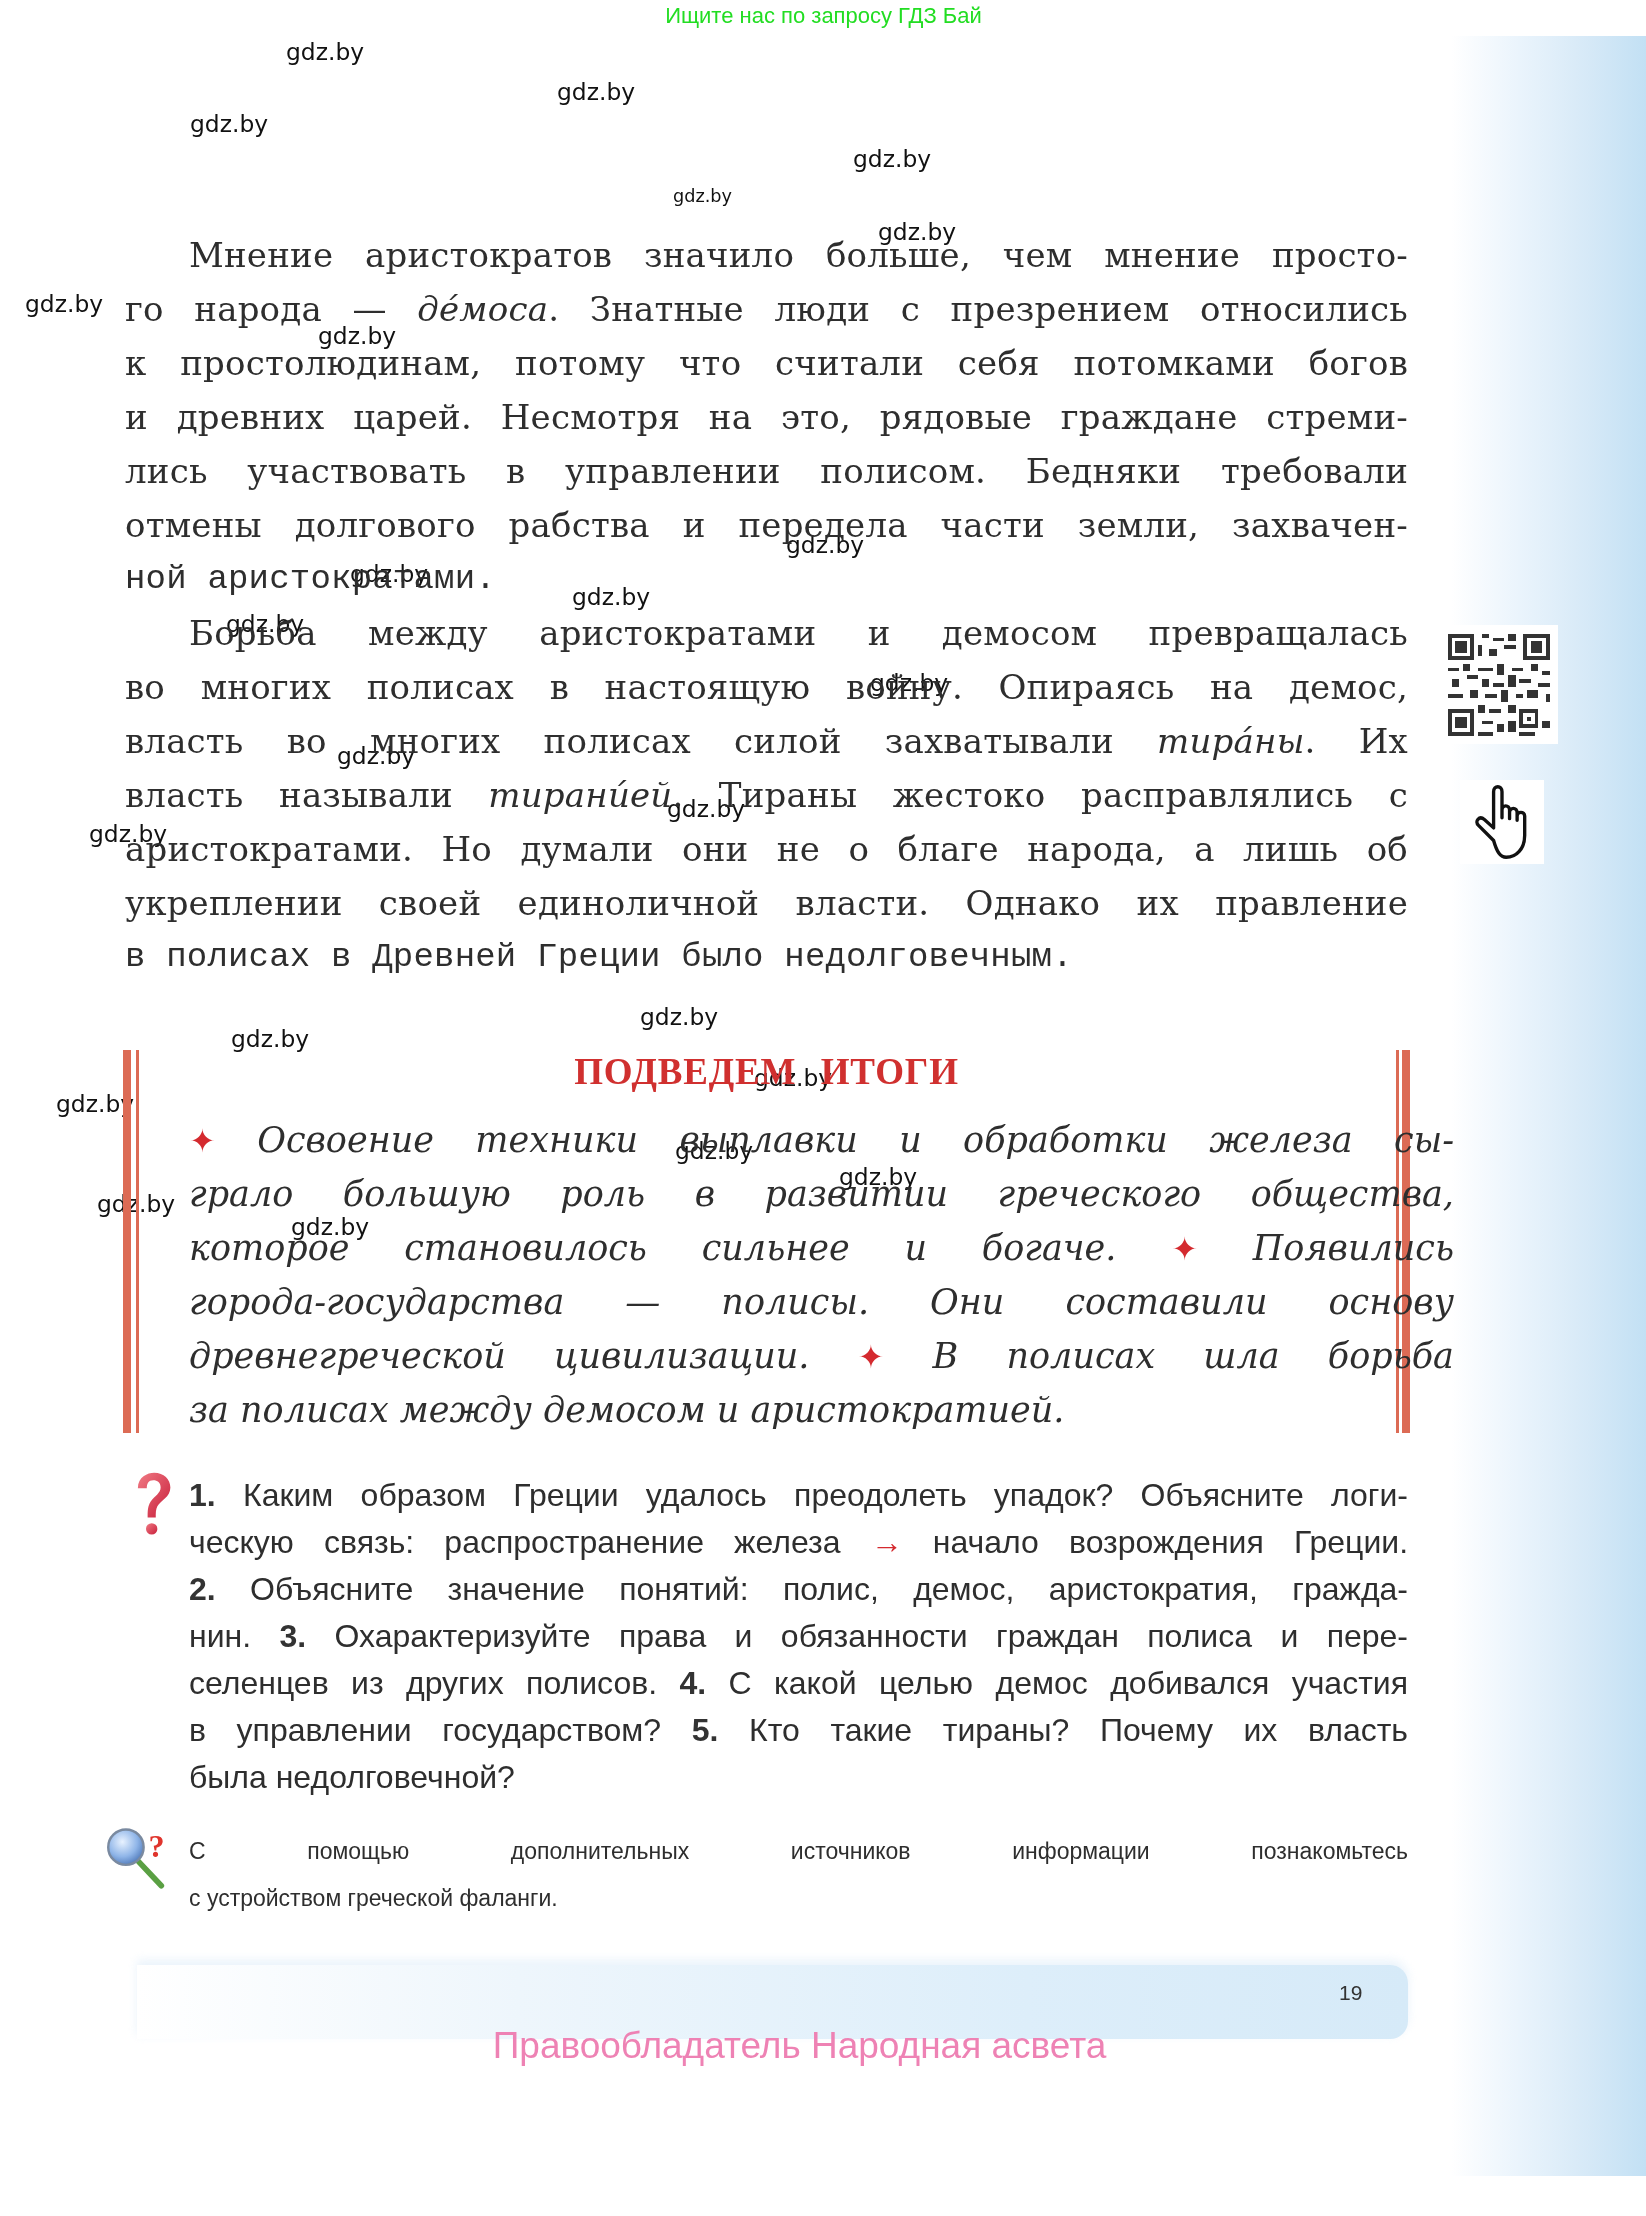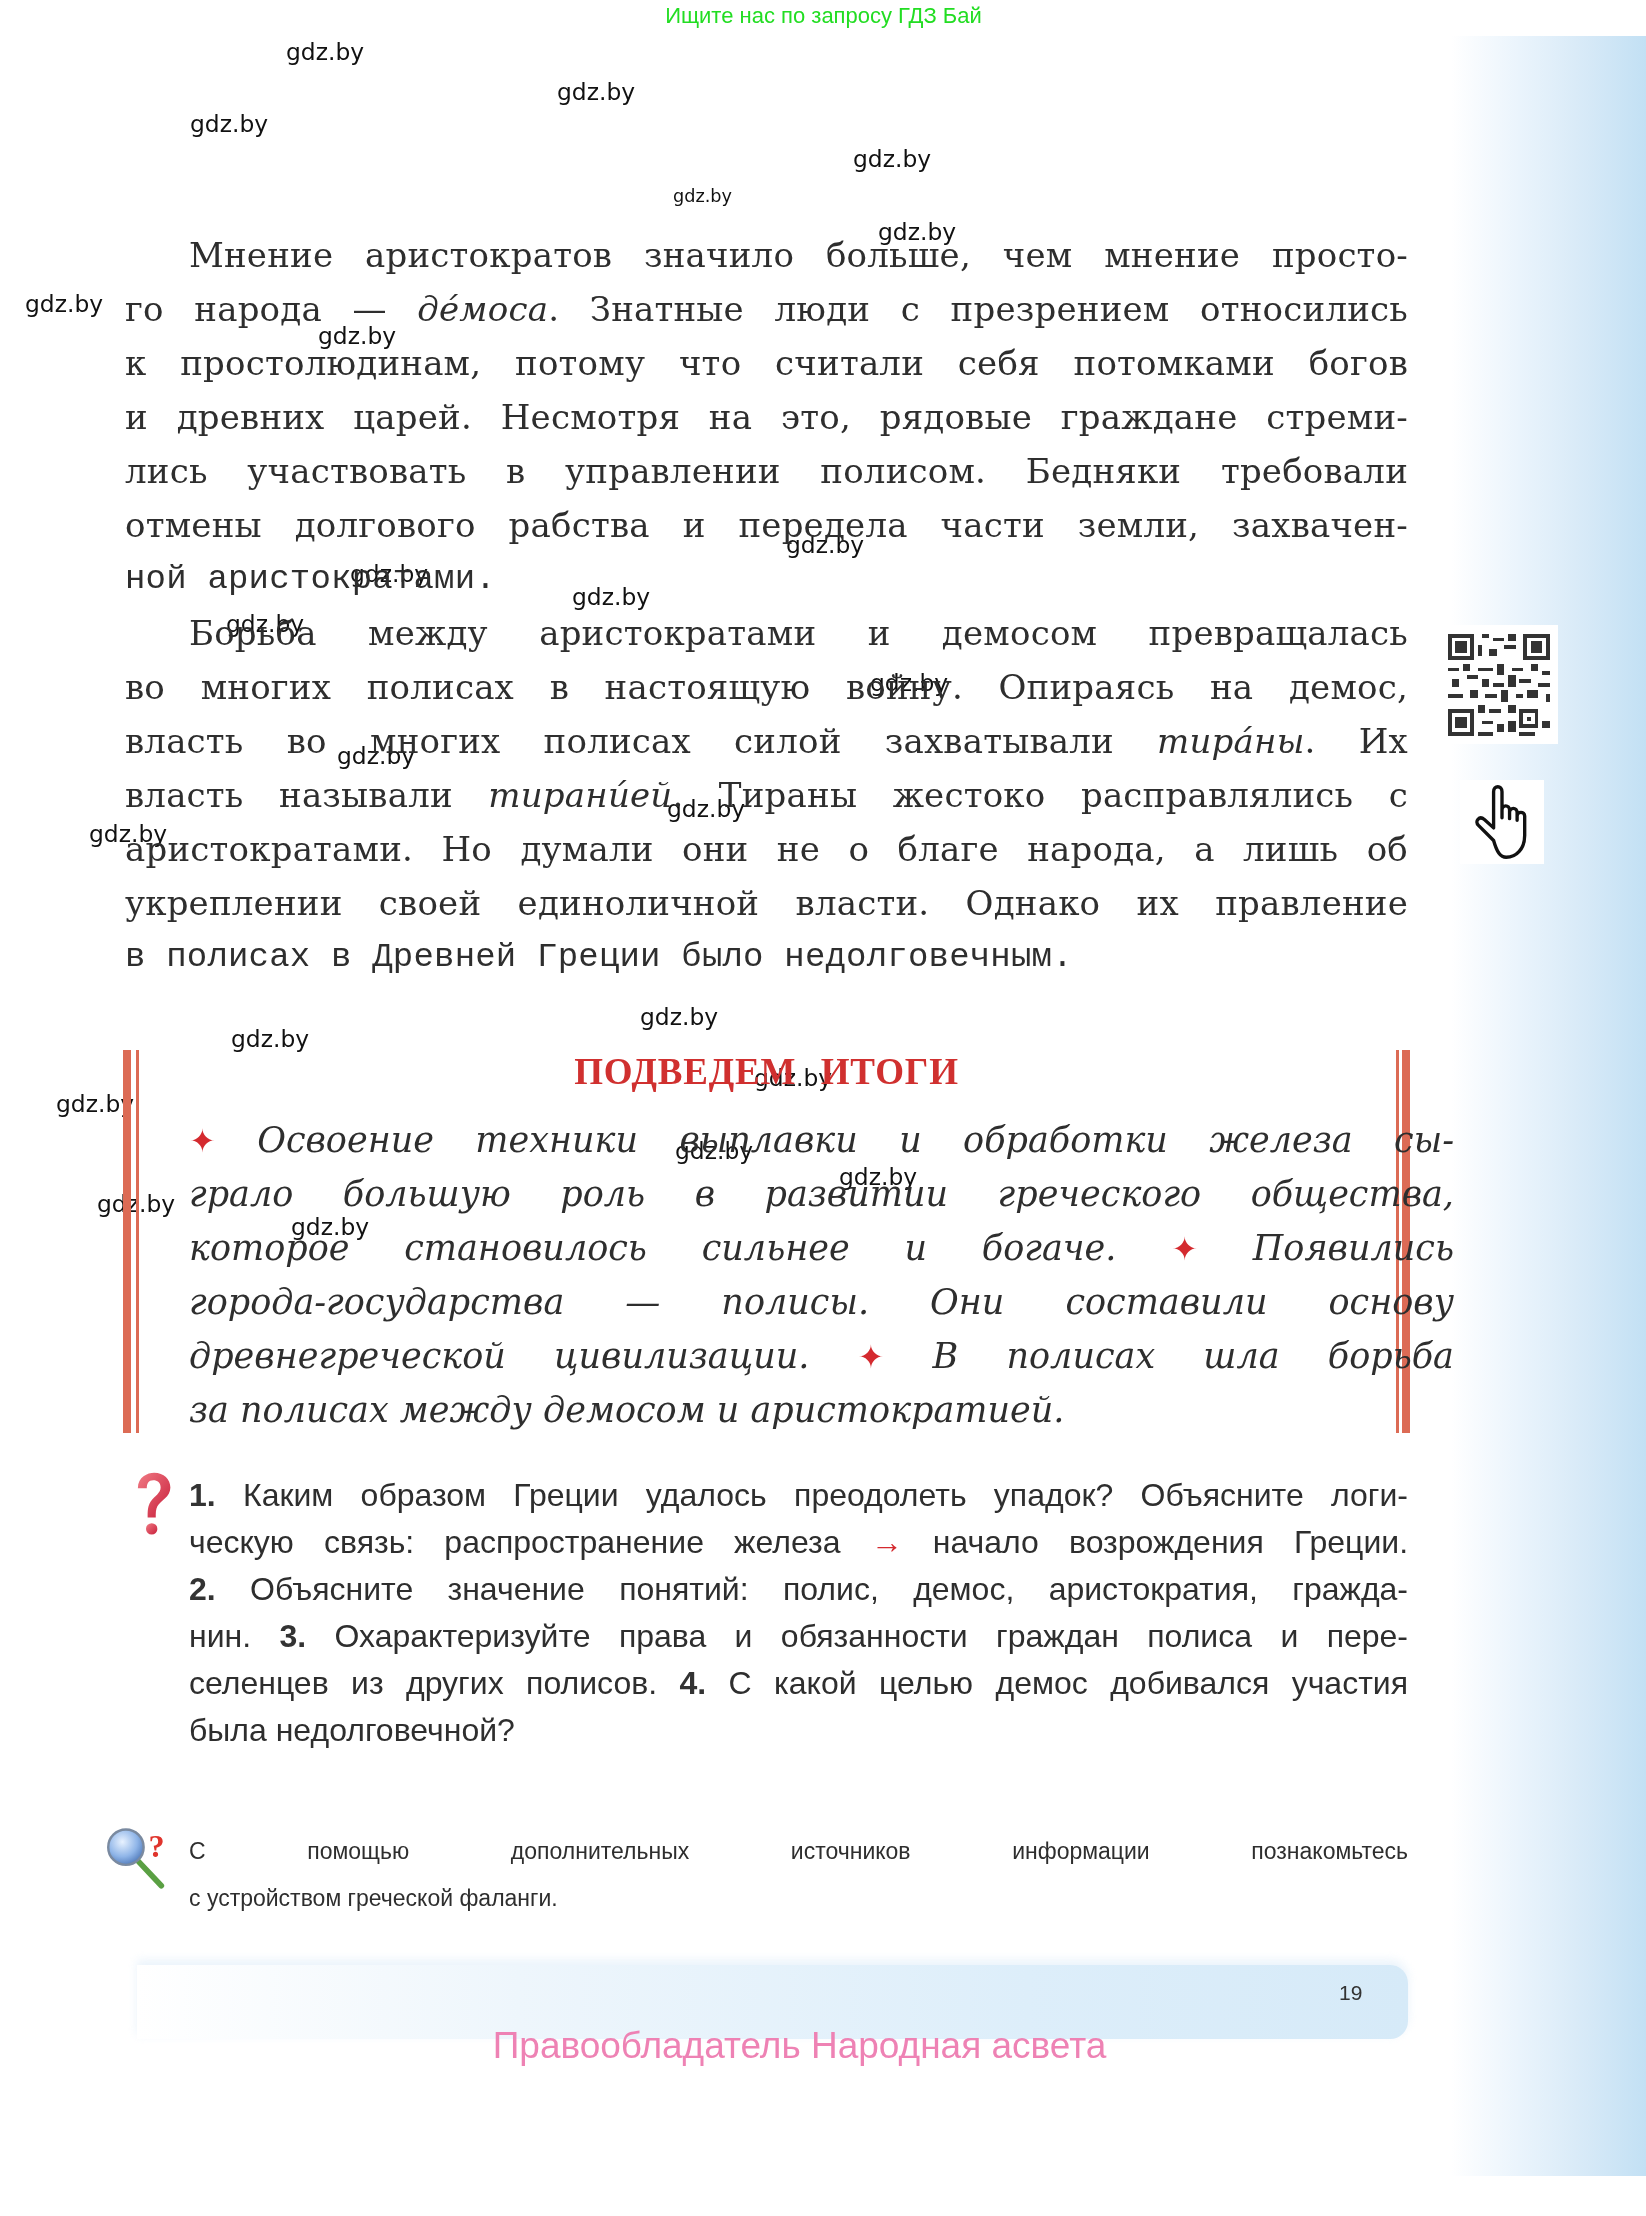--- a/index.html
+++ b/index.html
@@ -241,20 +241,21 @@
     <path d="M6 20 C6 6 18 1 26 1 C38 1 46 9 46 19 C46 31 34 35 30 42 C28 46 28 50 28 56 L18 56 C18 48 18 42 22 36 C27 29 34 26 34 19 C34 13 30 10 25 10 C19 10 17 14 17 20 Z" fill="url(#qg)"></path>
     <circle cx="23" cy="70" r="7" fill="url(#qg)"></circle>
   </svg>
 </div>
 <div class="questions">
   <span class="line"><b>1.</b> <span>Каким образом Греции удалось преодолеть упадок? Объясните логи-</span></span>
   <span class="line"><span>ческую связь: распространение железа</span> <span class="arrow">→</span> <span>начало возрождения Греции.</span></span>
   <span class="line"><b>2.</b> <span>Объясните значение понятий: полис, демос, аристократия, гражда-</span></span>
   <span class="line"><span>нин.</span> <b>3.</b> <span>Охарактеризуйте права и обязанности граждан полиса и пере-</span></span>
   <span class="line"><span>селенцев из других полисов.</span> <b>4.</b> <span>С какой целью демос добивался участия</span></span>
+  <span class="line"><span>в управлении государством?</span> <b>5.</b> <span>Кто такие тираны? Почему их власть</span></span>
   <span class="line last"><span>была недолговечной?</span></span>
 </div>
 
 <div class="mag-icon">
   <svg viewBox="0 0 82 82">
     <defs>
       <radialGradient id="mg" cx="0.4" cy="0.35" r="0.7">
         <stop offset="0" stop-color="#e8f2ff"></stop>
           <stop offset="0.6" stop-color="#8fb5e8"></stop>
           <stop offset="1" stop-color="#4d77b8"></stop>

